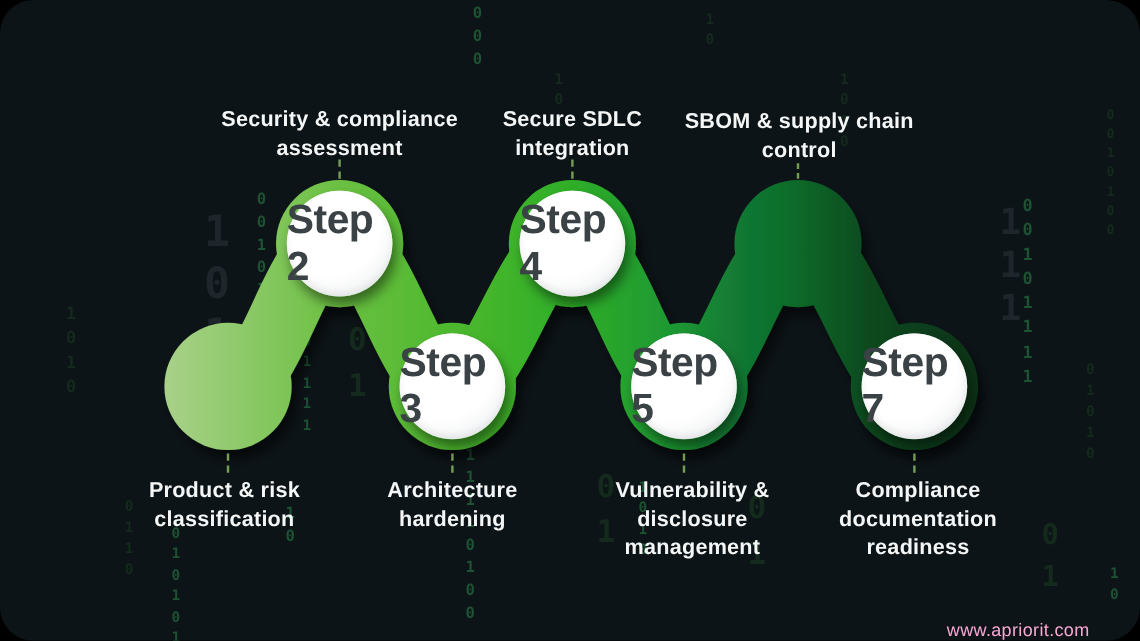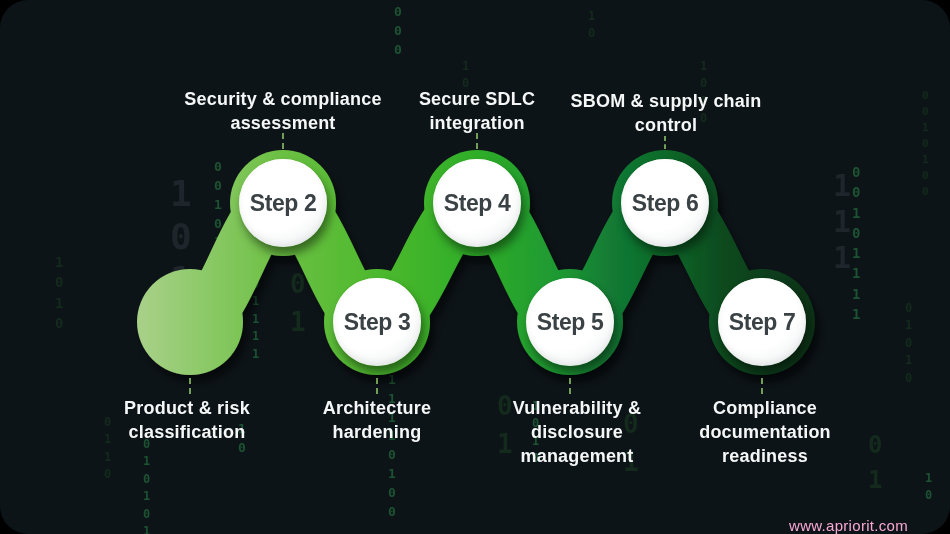--- a/index.html
+++ b/index.html
@@ -10,21 +10,21 @@
   .bin.g{color:#1d5233;}
   .bin.d{color:#1e262b;line-height:1.2;}
   .bin.f{color:#142a1c;}
   .title{position:absolute;top:20px;left:0;width:100%;text-align:center;color:#ffffff;
          font-size:24px;font-weight:700;letter-spacing:.3px;}
   .wave-svg{position:absolute;left:0;top:0;}
   .step-circle{position:absolute;width:88px;height:88px;border-radius:50%;
        background:radial-gradient(circle at 38% 30%, #ffffff 55%, #e9ebed 96%);
        box-shadow:3px 7px 10px rgba(0,0,0,.45), inset 0 -3px 6px rgba(0,0,0,.07), inset 0 2px 3px rgba(255,255,255,.9);
        display:flex;align-items:center;justify-content:center;}
-  .step-circle span{color:#3b4245;font-size:23px;font-weight:700;letter-spacing:-.4px;}
+  .step-circle span{color:#3b4245;font-size:34px;font-weight:700;letter-spacing:-.4px;}
   .dash{position:absolute;width:0;border-left:2px dashed #7fae5e;opacity:.9;}
   .lbl{position:absolute;color:#f5f7f7;font-size:18px;font-weight:600;line-height:1.32;
        text-align:center;white-space:pre-line;letter-spacing:.2px;}
   .footer{position:absolute;right:42px;bottom:0;color:#f9a8d4;font-size:15px;letter-spacing:.3px;}
 </style>
 </head>
 <body>
 
 <div class="canvas">
 
@@ -170,23 +170,20 @@
     </div>
   <div class="step-circle" style="left:333px;top:278px">
     <span>Step 3</span>
     </div>
   <div class="step-circle" style="left:433px;top:159px">
     <span>Step 4</span>
     </div>
   <div class="step-circle" style="left:526px;top:278px">
     <span>Step 5</span>
     </div>
-  <div class="step-circle" style="left:621px;top:159px">
-    <span>Step 6</span>
-    </div>
   <div class="step-circle" style="left:718px;top:278px">
     <span>Step 7</span>
     </div>
 
   <div class="lbl" style="left:357px;top:88px;width:240px">Secure SDLC
 integration</div>
   <div class="lbl" style="left:153px;top:88px;width:260px">Security &amp; compliance
 assessment</div>
   <div class="lbl" style="left:536px;top:90px;width:260px">SBOM &amp; supply chain
 control</div>

